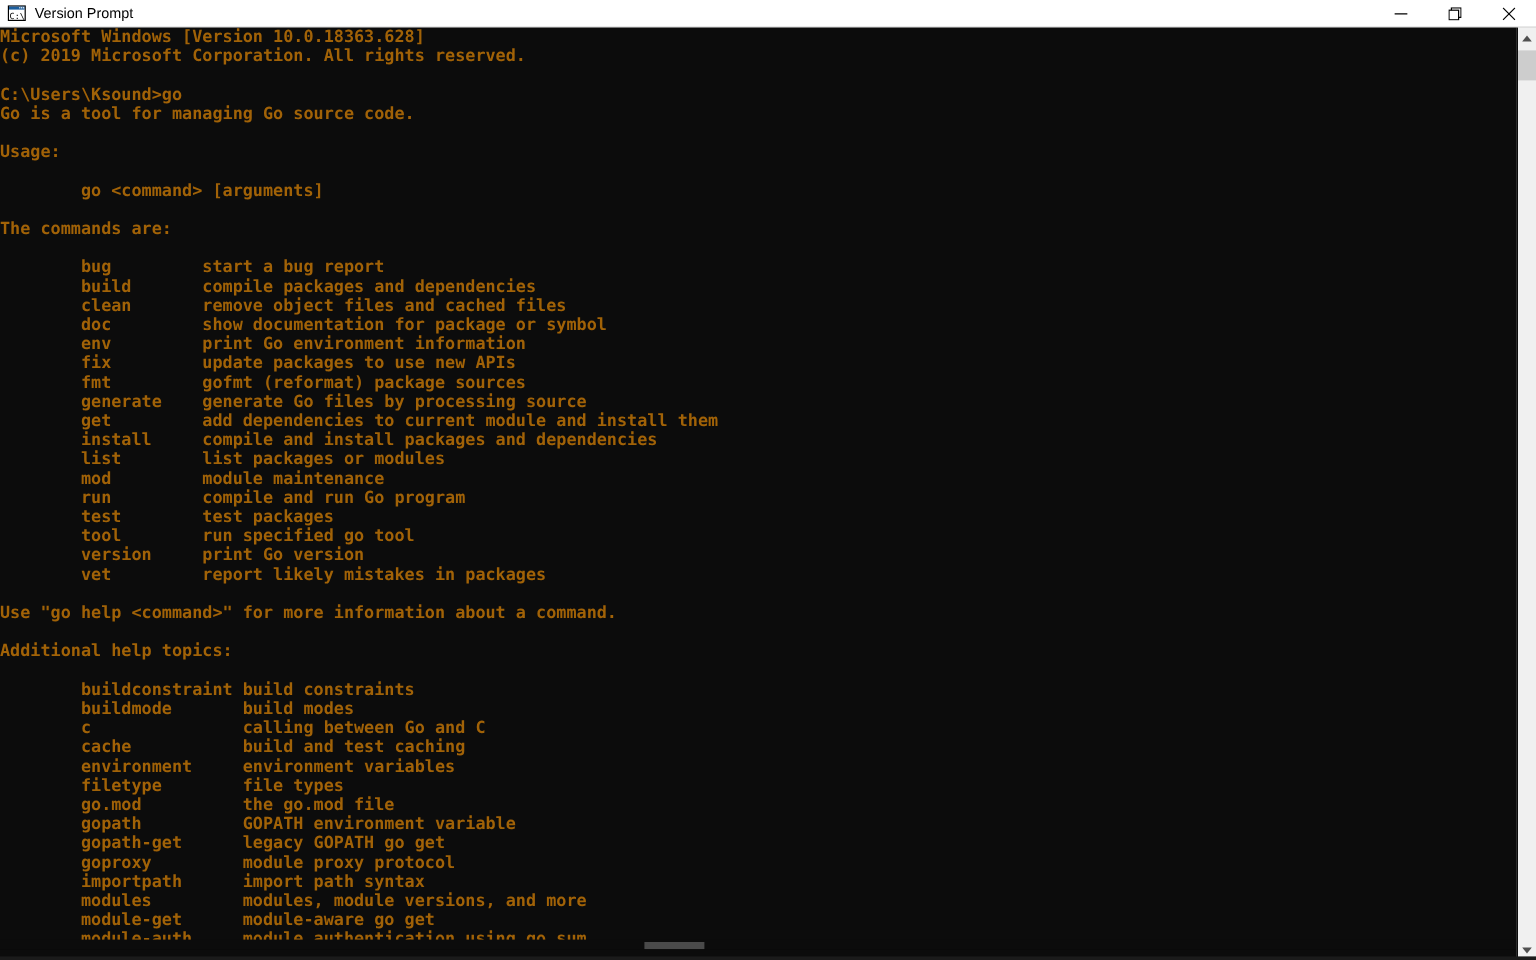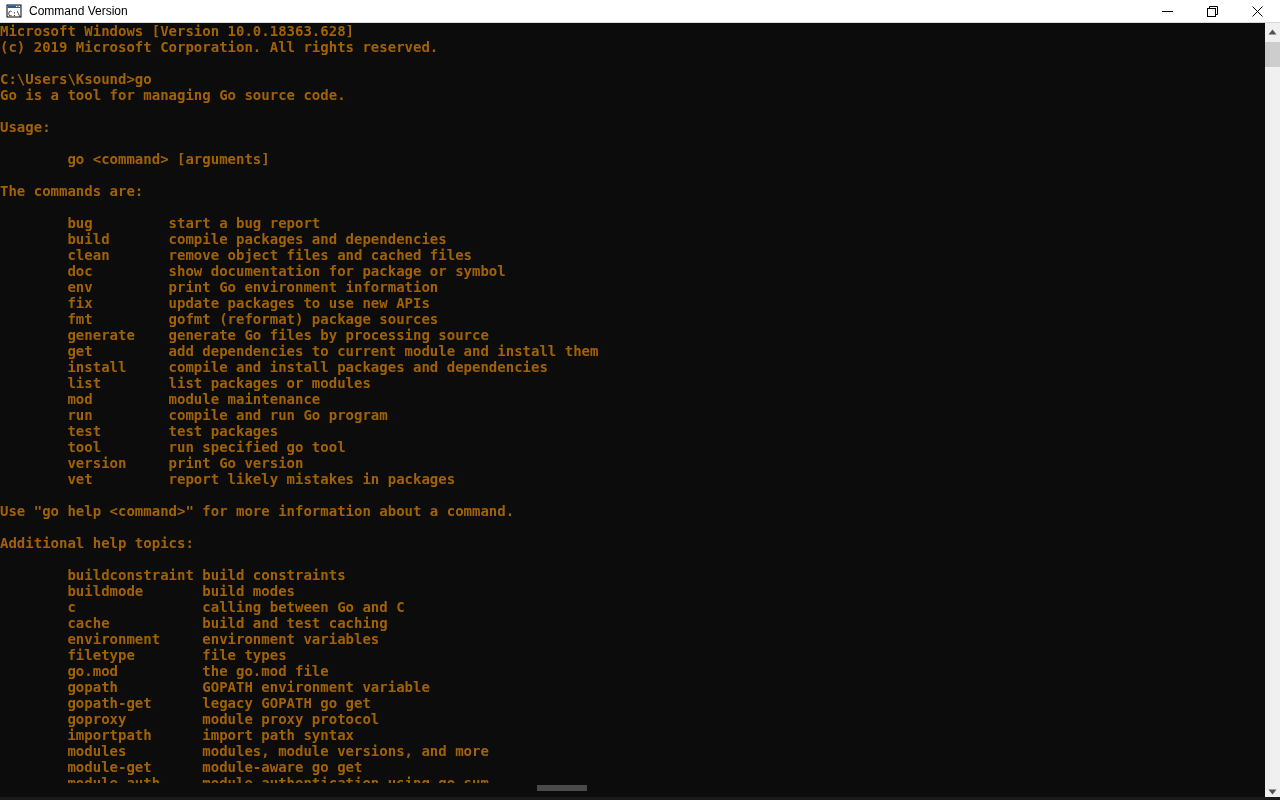--- a/index.html
+++ b/index.html
@@ -153,21 +153,21 @@
     <span class="title-icon">
       <svg width="16" height="16" viewBox="0 0 16 16">
         <rect x="1" y="2" width="14" height="12" fill="#ffffff" stroke="#000000" stroke-width="1"></rect>
         <rect x="1.5" y="2.5" width="13" height="2.5" fill="#1b5e9e"></rect>
         <rect x="10" y="3" width="1" height="1" fill="#ffffff"></rect>
         <rect x="11.5" y="3" width="1" height="1" fill="#ffffff"></rect>
         <rect x="13" y="3" width="1" height="1" fill="#ffffff"></rect>
         <text x="2" y="12.5" font-family="'DejaVu Sans Mono', monospace" font-size="7" fill="#000000">C:\</text>
       </svg>
     </span>
-    <span class="title-text">Command Version</span>
+    <span class="title-text">Version Prompt</span>
 
     <div class="win-controls">
       <div class="win-btn">
         <svg width="11" height="11" viewBox="0 0 11 11">
           <line x1="0" y1="5.5" x2="11" y2="5.5" stroke="#000000" stroke-width="1"></line>
         </svg>
       </div>
       <div class="win-btn">
         <svg width="11" height="11" viewBox="0 0 11 11">
           <rect x="0.5" y="2.5" width="8" height="8" fill="none" stroke="#000000" stroke-width="1"></rect>

